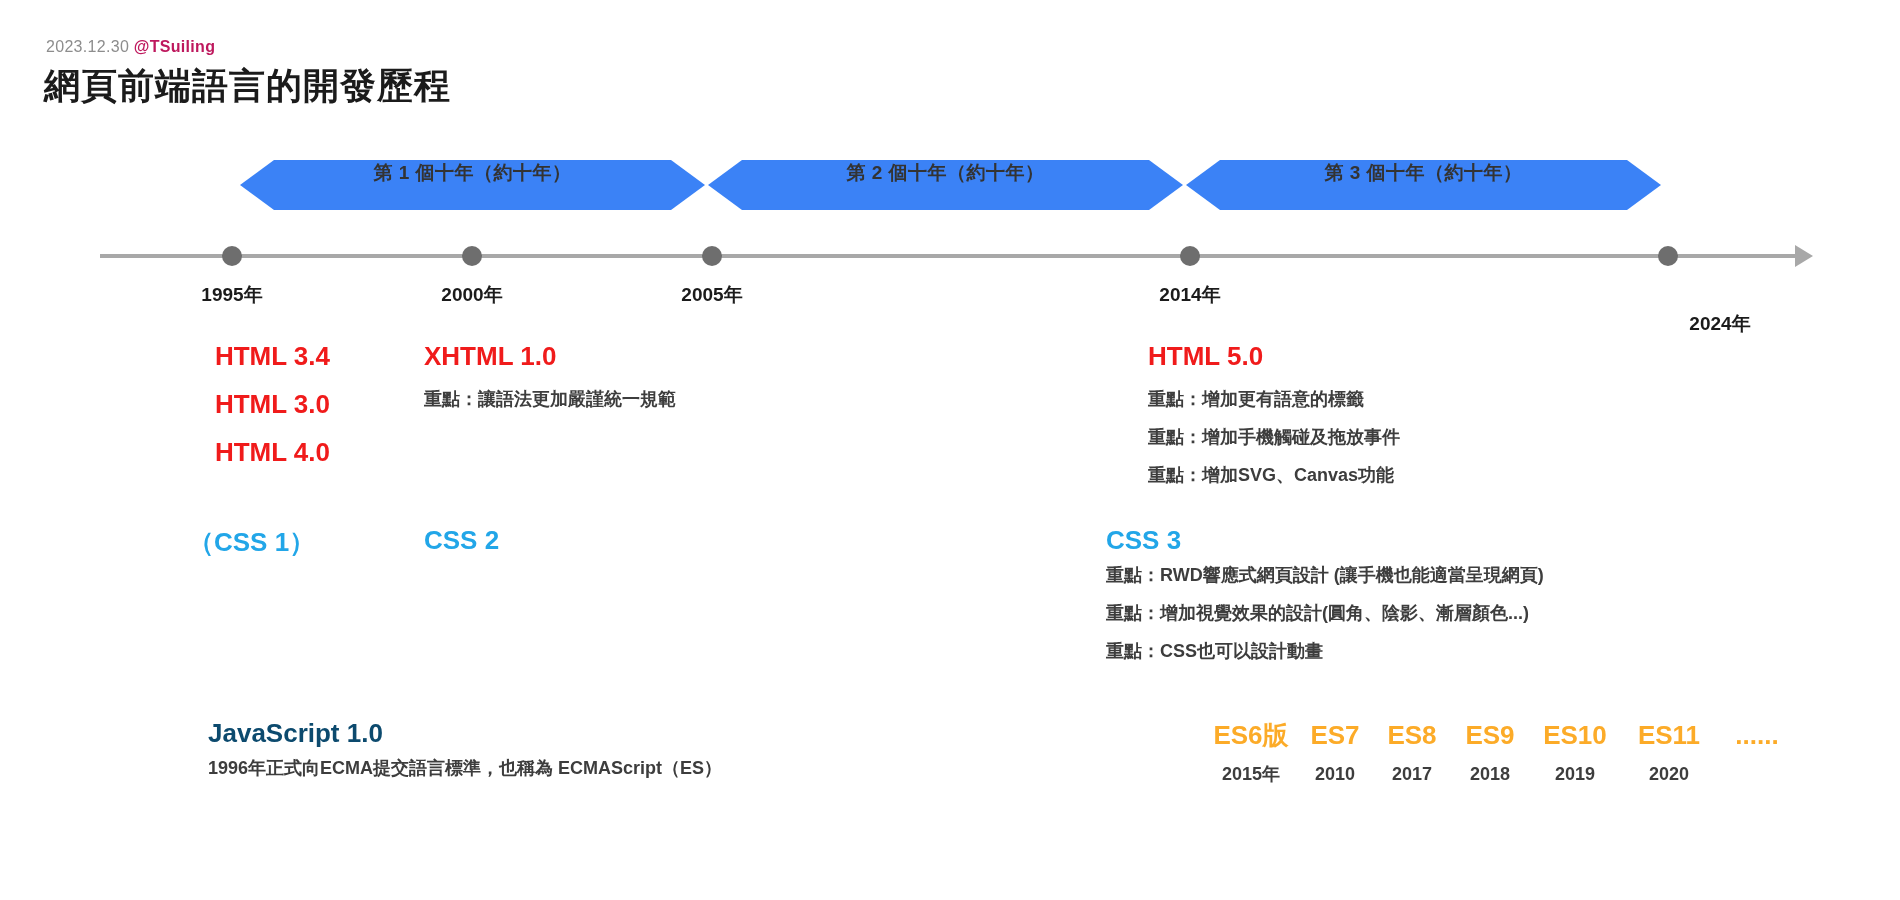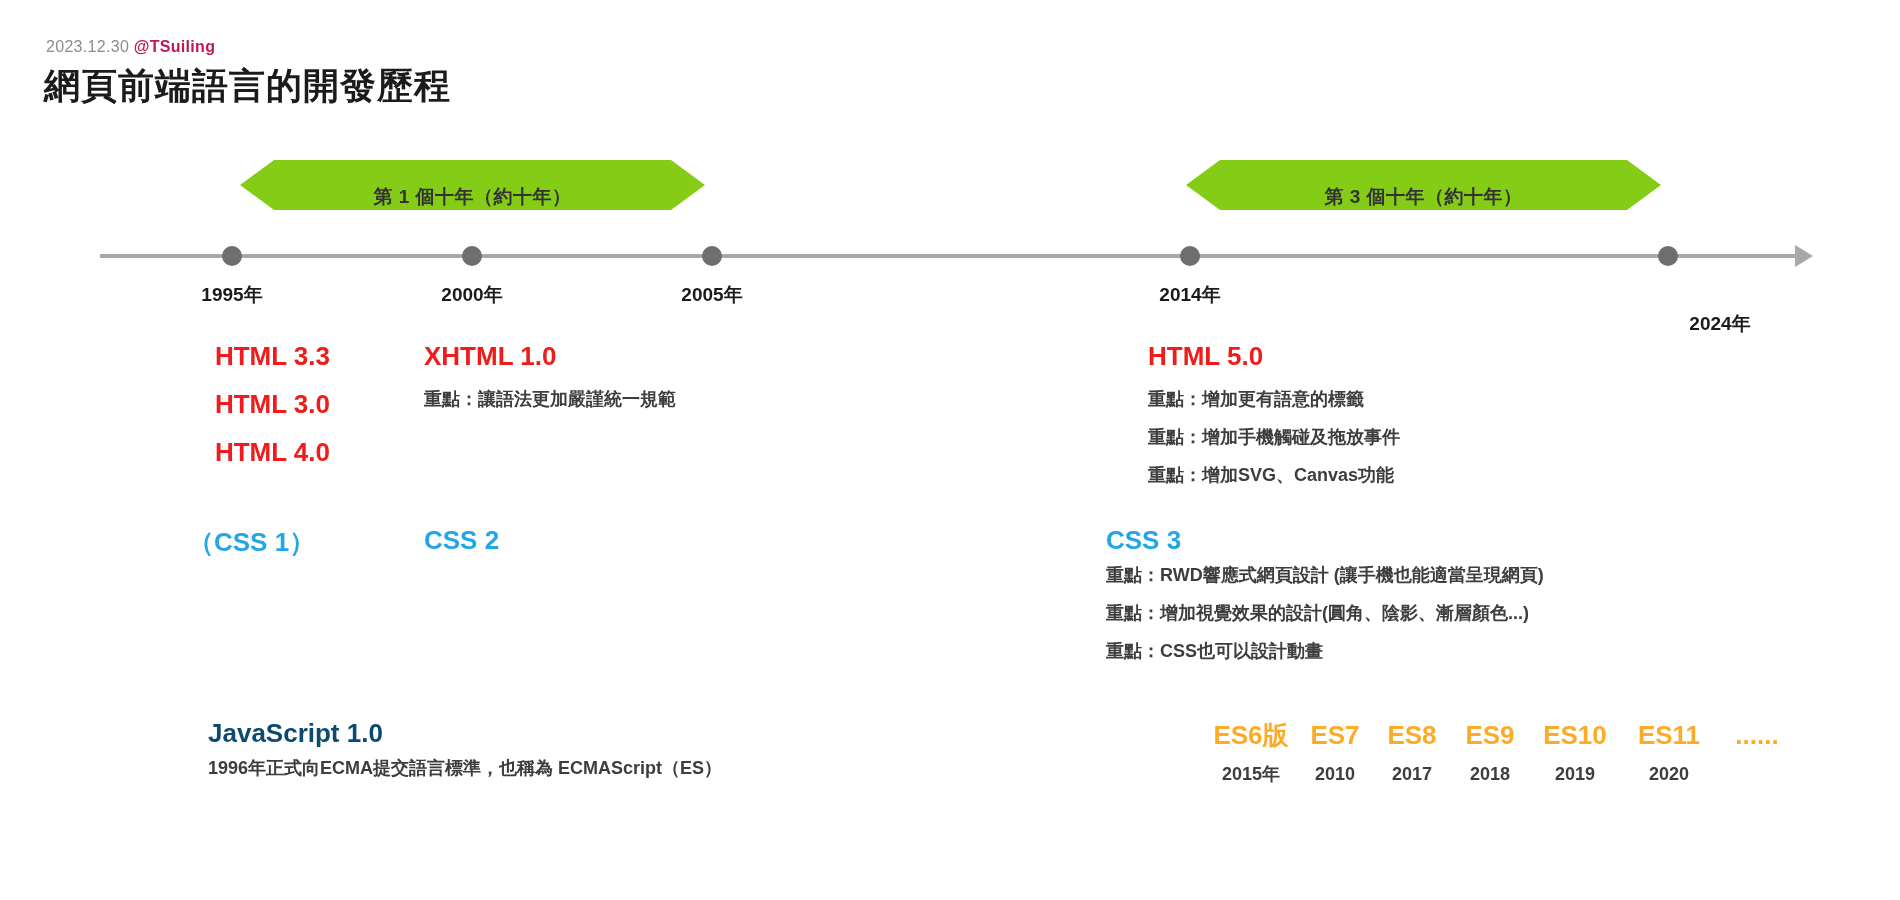--- a/index.html
+++ b/index.html
@@ -34,23 +34,23 @@
     font-weight: bold;
     color: #1b1b1b;
     letter-spacing: 1px;
     white-space: nowrap;
   }
 
   
   .decade {
     position: absolute;
     height: 50px;
-    background: #84cc16;
+    background: #3b82f6;
     display: flex;
-    align-items: flex-end;
+    align-items: flex-start;
     justify-content: center;
     color: #333333;
     font-size: 19px;
     font-weight: bold;
     letter-spacing: .5px;
     white-space: nowrap;
   }
   .decade.d1 {
     left: 240px; top: 160px; width: 465px;
     clip-path: polygon(0 50%, 34px 0, calc(100% - 34px) 0, 100% 50%, calc(100% - 34px) 100%, 34px 100%);
@@ -161,41 +161,44 @@
 
   <div class="meta">
     <span>2023.12.30</span>
     <span class="handle">@TSuiling</span>
   </div>
   <div class="title">網頁前端語言的開發歷程</div>
 
   <div class="decade d1">
     <span>第 1 個十年（約十年）</span>
   </div>
+  <div class="decade d2">
+    <span>第 2 個十年（約十年）</span>
+  </div>
   <div class="decade d3">
     <span>第 3 個十年（約十年）</span>
   </div>
 
   <div class="axis"></div>
   <div class="axis-head"></div>
 
   <div class="dot" style="left:222px;"></div>
   <div class="dot" style="left:462px;"></div>
   <div class="dot" style="left:702px;"></div>
   <div class="dot" style="left:1180px;"></div>
   <div class="dot" style="left:1658px;"></div>
 
   <div class="yearlabel" style="left:232px;">1995年</div>
   <div class="yearlabel" style="left:472px;">2000年</div>
   <div class="yearlabel" style="left:712px;">2005年</div>
   <div class="yearlabel" style="left:1190px;">2014年</div>
   <div class="yearlabel" style="left:1720px;margin-top:29px;">2024年</div>
 
   <div class="block right-align" style="left:60px; top:332px; width:270px;">
-    <div class="htmlhead">HTML 3.3</div>
+    <div class="htmlhead">HTML 3.4</div>
     <div class="htmlhead">HTML 3.0</div>
     <div class="htmlhead">HTML 4.0</div>
   </div>
 
   <div class="block" style="left:424px; top:332px;">
     <div class="htmlhead">XHTML 1.0</div>
     <div class="note">重點：讓語法更加嚴謹統一規範</div>
   </div>
 
   <div class="block" style="left:1148px; top:332px;">

